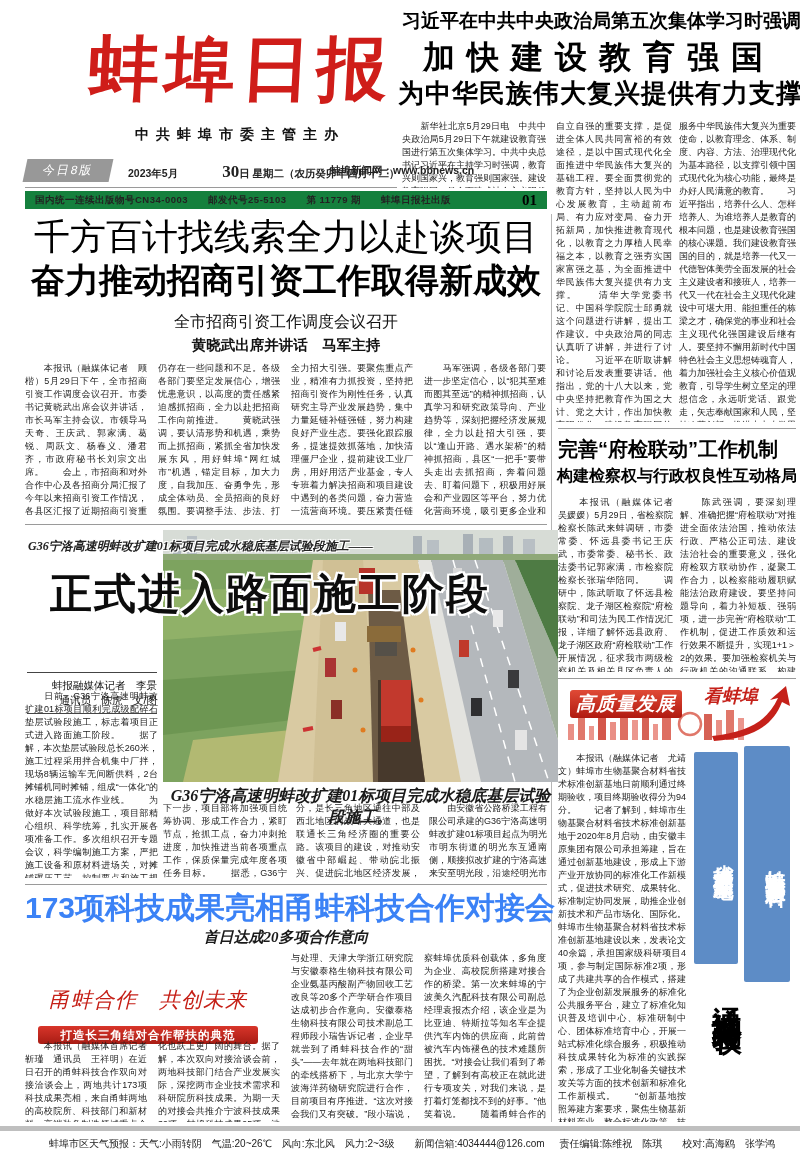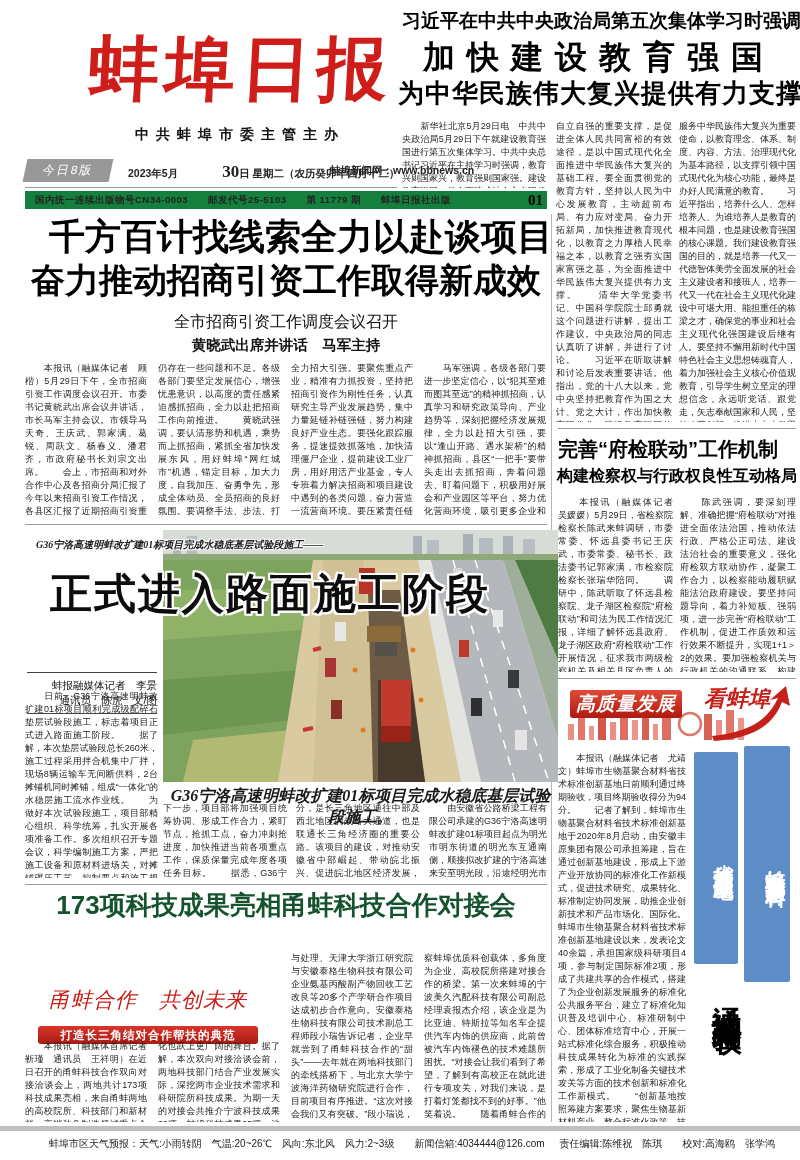--- a/index.html
+++ b/index.html
@@ -17,61 +17,61 @@
   .mast-title{left:76px;top:14px;width:330px;height:112px;font-size:70px;line-height:112px;
       font-weight:bold;color:#cf1d19;letter-spacing:6px;text-align:center;transform:skewX(-3deg);}
   .mast-sub{left:90px;top:126px;width:300px;text-align:center;font-size:14px;font-weight:bold;letter-spacing:7px;color:#111;}
   .edition-badge{left:25px;top:159px;width:86px;height:23px;background:#989898;color:#fff;
       font-size:12px;line-height:23px;text-align:center;transform:skewX(-12deg);letter-spacing:2px;}
   .dateline{left:128px;top:162px;width:270px;font-size:10.5px;font-weight:bold;color:#222;white-space:nowrap;}
   .dateline .day{font-size:17px;margin-left:44px;}
   .website{left:330px;top:164px;width:220px;font-size:10.5px;font-weight:bold;color:#222;white-space:nowrap;}
   .pubbar{left:25px;top:191px;width:522px;height:18px;background:#15803d;display:flex;align-items:center;}
   .pubbar .pub-txt{flex:1;font-size:9.5px;font-weight:bold;color:#222;padding-left:10px;letter-spacing:.5px;}
-  .pubbar .pageno{font-size:15px;font-weight:bold;color:#000;padding-right:4px;font-family:"Liberation Serif",serif;}
+  .pubbar .pageno{font-size:15px;font-weight:bold;color:#000;padding-right:10px;font-family:"Liberation Serif",serif;}
 
   
   .xi-kicker{left:402px;top:8px;width:394px;text-align:center;font-size:19px;font-weight:bold;color:#000;white-space:nowrap;}
   .xi-h1{left:402px;top:36px;width:394px;text-align:center;font-size:32px;font-weight:bold;letter-spacing:12px;color:#000;}
   .xi-h2{left:398px;top:76px;width:400px;text-align:right;font-size:26px;font-weight:bold;letter-spacing:1px;color:#000;white-space:nowrap;}
 
   
-  .main-h1{left:31px;top:213px;width:522px;text-align:right;font-size:36px;font-weight:bold;color:#000;white-space:nowrap;}
+  .main-h1{left:25px;top:213px;width:522px;text-align:center;font-size:36px;font-weight:normal;color:#000;white-space:nowrap;}
   .main-h2{left:25px;top:258px;width:522px;text-align:center;font-size:34px;font-weight:bold;color:#000;white-space:nowrap;}
   .main-sub1{left:25px;top:312px;width:522px;text-align:center;font-size:16px;color:#111;}
   .main-sub2{left:25px;top:336px;width:522px;text-align:center;font-size:14.5px;font-weight:bold;color:#111;}
 
   
   .fj-h1{left:558px;top:436px;width:238px;text-align:left;font-size:20px;font-weight:bold;color:#000;white-space:nowrap;}
   .fj-h2{left:556px;top:466px;width:242px;text-align:center;font-size:16px;font-weight:bold;color:#000;white-space:nowrap;}
 
   
-  .road-kicker{left:36px;top:538px;width:530px;font-size:10px;font-weight:bold;color:#222;
+  .road-kicker{left:28px;top:538px;width:530px;font-size:12px;font-weight:bold;color:#222;
       text-shadow:1px 1px 0 #fff,-1px -1px 0 #fff,1px -1px 0 #fff,-1px 1px 0 #fff;z-index:5;}
   .road-head{left:50px;top:566px;width:500px;font-size:42px;font-weight:bold;color:#0c0c0c;letter-spacing:2px;z-index:5;
       text-shadow:2px 0 #fff,-2px 0 #fff,0 2px #fff,0 -2px #fff,2px 2px #fff,-2px -2px #fff,2px -2px #fff,-2px 2px #fff;}
   .byline-box{left:27px;top:672px;width:130px;border-top:1px solid #444;border-bottom:1px solid #444;
       padding:5px 0;text-align:right;font-size:10.5px;line-height:15px;color:#111;z-index:5;}
   .photo{left:163px;top:530px;width:395px;height:252px;overflow:hidden;}
   .photo-caption{left:163px;top:786px;width:395px;text-align:center;font-size:16px;font-weight:bold;}
 
   
-  .tech-h{left:25px;top:888px;width:522px;text-align:center;font-size:26px;font-weight:bold;color:#14532d;white-space:nowrap;}
+  .tech-h{left:25px;top:888px;width:522px;font-size:30px;font-weight:bold;color:#3b82f6;white-space:nowrap;}
   .tech-sub{left:25px;top:928px;width:522px;text-align:center;font-size:15px;font-weight:bold;}
   .banner{left:28px;top:986px;width:240px;height:46px;text-align:center;}
   .banner .b1{font-size:21px;font-weight:normal;color:#c51f16;font-family:"Liberation Serif",serif;
       font-style:italic;letter-spacing:1px;white-space:nowrap;}
   .banner .b2{margin:12px auto 0;width:220px;background:linear-gradient(#d8352a,#a81c14);color:#fff;
       font-size:11.5px;font-weight:bold;line-height:18px;border-radius:3px;letter-spacing:1px;}
 
   
   .hq-banner{left:562px;top:684px;width:234px;height:60px;}
   .hq-text{position:absolute;left:8px;top:6px;font-size:19px;font-weight:bold;font-style:italic;color:#fff;
       background:linear-gradient(#e04a36,#b01a10);padding:1px 6px;border-radius:3px;letter-spacing:1px;z-index:2;}
-  .hq-kan{position:absolute;left:142px;top:0px;font-size:22px;font-weight:bold;font-style:italic;color:#c5211a;
+  .hq-kan{position:absolute;left:142px;top:0px;font-size:18px;font-weight:bold;font-style:italic;color:#c5211a;
       font-family:"Liberation Serif",serif;z-index:2;white-space:nowrap;}
   .vbox{position:absolute;writing-mode:vertical-rl;background:#5d8cc6;color:#fff;font-weight:bold;
       text-align:center;letter-spacing:2px;border-radius:2px;}
   .vhead3{position:absolute;writing-mode:vertical-rl;color:#000;font-weight:bold;font-size:30px;letter-spacing:4px;
       font-family:"Liberation Sans",sans-serif;}
 
   
   .footbar{left:0;top:1126px;width:800px;height:5px;background:#bfbfbf;}
   .footer-row{left:25px;top:1137px;width:750px;display:flex;font-size:10px;color:#222;}
   .footer-row .fl{flex:1;margin-left:24px;}
@@ -178,20 +178,21 @@
       <rect x="352" y="200" width="12" height="20" fill="#e4e4e4"></rect>
     </svg>
   </div>
   <div class="abs kai photo-caption">G36宁洛高速明蚌改扩建01标项目完成水稳底基层试验段施工。</div>
   <div class="col" style="left:163px;top:802px;width:124px;height:76px;">下一步，项目部将加强项目统筹协调、形成工作合力，紧盯节点，抢抓工点，奋力冲刺抢进度，加快推进当前各项重点工作，保质保量完成年度各项任务目标。　　据悉，G36宁洛高速明光至蚌埠段是G36宁洛国家高速公路的重要组成部</div>
   <div class="col" style="left:296px;top:802px;width:124px;height:76px;">分，是长三角地区通往中部及西北地区的战略大通道，也是联通长三角经济圈的重要公路。该项目的建设，对推动安徽省中部崛起、带动皖北振兴、促进皖北地区经济发展，加快长三角一体化建设具有重大意义，将进一步强化蚌埠市交通枢纽地位。</div>
   <div class="col" style="left:429px;top:802px;width:118px;height:76px;">　　由安徽省公路桥梁工程有限公司承建的G36宁洛高速明蚌改扩建01标项目起点为明光市明东街道的明光东互通南侧，顺接拟改扩建的宁洛高速来安至明光段，沿途经明光市明东街道、明西街道，终于明光枢纽往蚌埠方向3.5公里处，全长18.9公里。</div>
   <div class="hr" style="left:25px;top:884px;width:522px;"></div>
 
   <div class="abs tech-h">173项科技成果亮相甬蚌科技合作对接会</div>
+  <div class="abs kai tech-sub">首日达成20多项合作意向</div>
   <div class="abs banner">
     <div class="b1">甬蚌合作　共创未来</div>
     <div class="b2">打造长三角结对合作帮扶的典范</div>
   </div>
   <div class="col" style="left:25px;top:1040px;width:122px;height:82px;">　　本报讯（融媒体首席记者　靳瑾　通讯员　王祥明）在近日召开的甬蚌科技合作双向对接洽谈会上，两地共计173项科技成果亮相，来自甬蚌两地的高校院所、科技部门和新材料、高端装备制造领域重点企业代表齐聚我市寻求合作机会，当天就有20多个产学研项目达成初步合作意向。　　作为合芜蚌国家自主创新示范区的核心一极，蚌埠的科技创新一直走在全省前列。“牵手”宁波后，科技成果转</div>
   <div class="col" style="left:158px;top:1040px;width:122px;height:82px;">化也跃上更广阔的舞台。据了解，本次双向对接洽谈会前，两地科技部门结合产业发展实际，深挖两市企业技术需求和科研院所科技成果。为期一天的对接会共推介宁波科技成果39项、蚌埠科技成果95项，涉及新材料、高端装备制造、电子信息等方面；发布蚌埠技术需求16项、宁波技术需求23项。　　很快，发出的科技成果和科技需求就有了回音——宁波市象山县科技大市场与安徽科技学院磁石原料的提纯</div>
   <div class="col" style="left:291px;top:952px;width:122px;height:170px;">与处理、天津大学浙江研究院与安徽泰格生物科技有限公司企业氨基丙酸副产物回收工艺改良等20多个产学研合作项目达成初步合作意向。安徽泰格生物科技有限公司技术副总工程师段小瑞告诉记者，企业早就尝到了甬蚌科技合作的“甜头”——去年就在两地科技部门的牵线搭桥下，与北京大学宁波海洋药物研究院进行合作，目前项目有序推进。“这次对接会我们又有突破。”段小瑞说，高校的科研成果落到了大地、落到了工厂，才有更旺盛的生命力。对于企业而言，科研才是增强行业竞争力的核心关键。　　据悉，本次甬蚌科技合作双向对接洽谈会由两地科技局主办，宁波市生产力促进中心、蚌埠市科技创新服务中心承办。不光有对接会，两地科技局还组织了科研院所、企业、中介机构参观考</div>
   <div class="col" style="left:424px;top:952px;width:122px;height:170px;">察蚌埠优质科创载体，多角度为企业、高校院所搭建对接合作的桥梁。第一次来蚌埠的宁波美久汽配科技有限公司副总经理袁报杰介绍，该企业是为比亚迪、特斯拉等知名车企提供汽车内饰的供应商，此前曾被汽车内饰褪色的技术难题所困扰。“对接会让我们看到了希望，了解到有高校正在就此进行专项攻关，对我们来说，是打着灯笼都找不到的好事。”他笑着说。　　随着甬蚌合作的深入，共同挖掘城市资源，联合科技攻关，加快成果转化渠道越来越广。对此，市科技创新服务中心主任冯濵华表示，以蚌埠科技大市场的建设为平台，通过科技人才交流、科技成果转化、科技需求对接等举措，还将持续深化甬蚌合作，为我市加快建设创新型城市提供坚强的科技支撑。</div>
 
   <div class="abs hq-banner">

